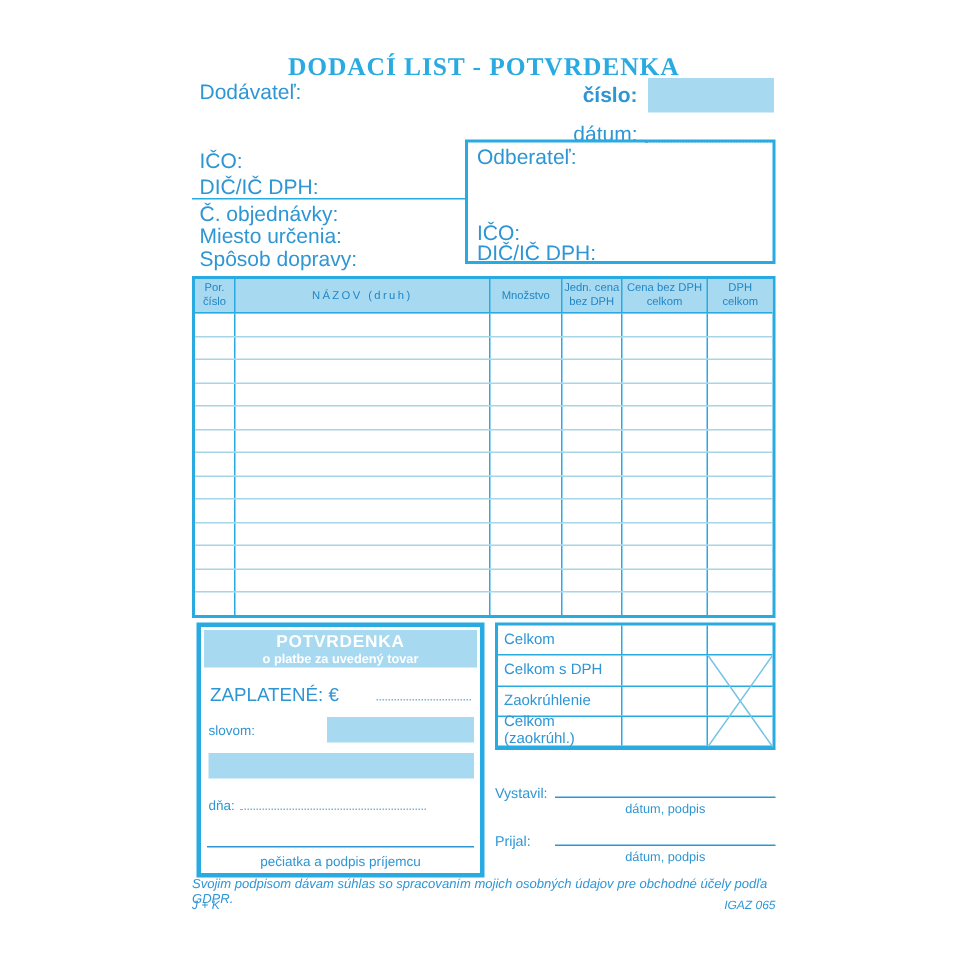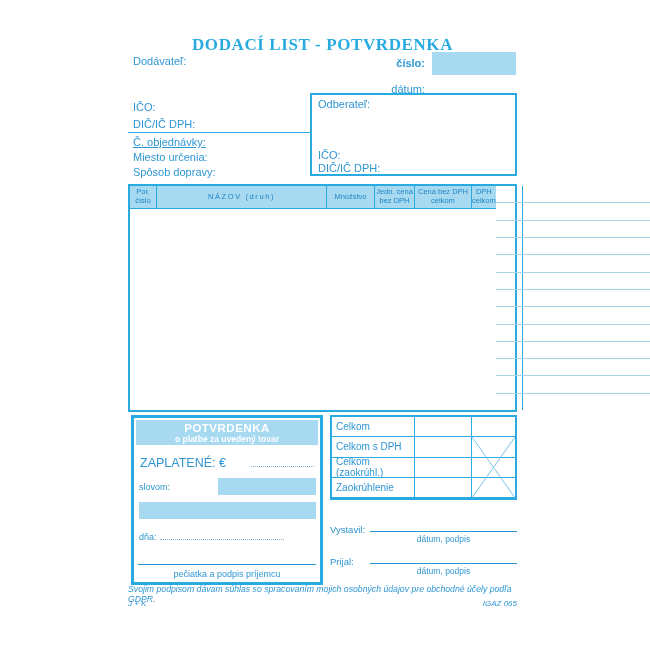--- a/index.html
+++ b/index.html
@@ -9,48 +9,48 @@
     --rowline:#a6d4e8;
     --dot:#7fb3cf;
   }
   html,body{margin:0;padding:0;}
   body{
     width:650px;height:650px;background:#ffffff;position:relative;
     font-family:"Liberation Sans", sans-serif;color:var(--text);
     overflow:hidden;
   }
   .abs{position:absolute;}
-  .lbl{font-size:11px;line-height:11px;color:var(--text);}
+  .lbl{font-size:14px;line-height:11px;color:var(--text);}
   
   .title{
     left:128px;top:35px;width:389px;text-align:center;
     font-family:"Liberation Serif", serif;font-weight:bold;
     font-size:17px;letter-spacing:0.6px;color:var(--accent);
   }
   
   .num-label{left:368px;top:58px;width:57px;text-align:right;font-weight:bold;}
   .num-box{left:432px;top:52px;width:84px;height:23px;background:var(--fill);}
   .date-label{left:368px;top:84px;width:57px;text-align:right;}
   .dotted{border-bottom:1.5px dotted var(--dot);}
   .date-line{left:430px;top:84px;width:86px;height:10px;}
   
   .f-ico{left:133px;top:102px;}
   .f-dic{left:133px;top:119px;}
   .f-sep{left:128px;top:132px;width:183px;height:0;border-top:1.5px solid var(--accent);}
-  .f-order{left:133px;top:137px;text-decoration:underline;}
+  .f-order{left:133px;top:137px;}
   .f-dest{left:133px;top:152px;}
   .f-transport{left:133px;top:167px;}
   .supplier-label{left:133px;top:56px;}
   
   .cust-box{left:310px;top:93px;width:207px;height:83px;border:2px solid var(--accent);box-sizing:border-box;}
   .cust-title{left:6px;top:4px;position:absolute;}
   .cust-ico{left:6px;top:55px;position:absolute;}
   .cust-dic{left:6px;top:68px;position:absolute;}
   
-  .items{left:128px;top:184px;width:389px;height:228px;border:2px solid var(--accent);box-sizing:border-box;display:flex;flex-direction:row;}
+  .items{left:128px;top:184px;width:389px;height:228px;border:2px solid var(--accent);box-sizing:border-box;display:flex;flex-direction:column;}
   .ihdr{display:flex;height:23px;flex:0 0 23px;background:var(--fill);}
   .hcell{
     display:flex;align-items:center;justify-content:center;text-align:center;
     font-size:7.5px;line-height:1.15;color:#1f86c6;white-space:pre-line;
     border-right:1px solid var(--accent);box-sizing:border-box;
   }
   .ihdr{border-bottom:1px solid var(--accent);box-sizing:border-box;}
   .ibody{flex:1;display:flex;flex-direction:column;}
   .irow{flex:1;display:flex;border-bottom:1px solid var(--rowline);box-sizing:border-box;}
   .irow:last-child{border-bottom:none;}
@@ -273,26 +273,26 @@
     <div class="tlabel">Celkom</div>
     <div class="tvalue"></div>
     <div class="tright"></div>
   </div>
   <div class="trow">
     <div class="tlabel">Celkom s DPH</div>
     <div class="tvalue"></div>
     <div class="tright"></div>
   </div>
   <div class="trow">
-    <div class="tlabel">Celkom (zaokrúhl.)</div>
+    <div class="tlabel">Zaokrúhlenie</div>
     <div class="tvalue"></div>
     <div class="tright"></div>
   </div>
   <div class="trow">
-    <div class="tlabel">Zaokrúhlenie</div>
+    <div class="tlabel">Celkom (zaokrúhl.)</div>
     <div class="tvalue"></div>
     <div class="tright"></div>
   </div>
   <div class="xcell">
     <svg viewBox="0 0 43 64" preserveAspectRatio="none">
       <line x1="0" y1="0" x2="43" y2="64" stroke="#74c3e6" stroke-width="1"></line>
       <line x1="43" y1="0" x2="0" y2="64" stroke="#74c3e6" stroke-width="1"></line>
     </svg>
   </div>
 </div>

